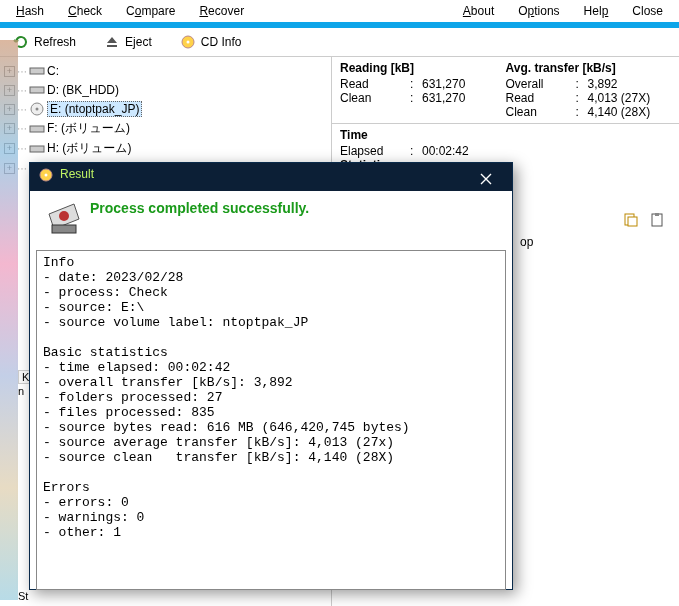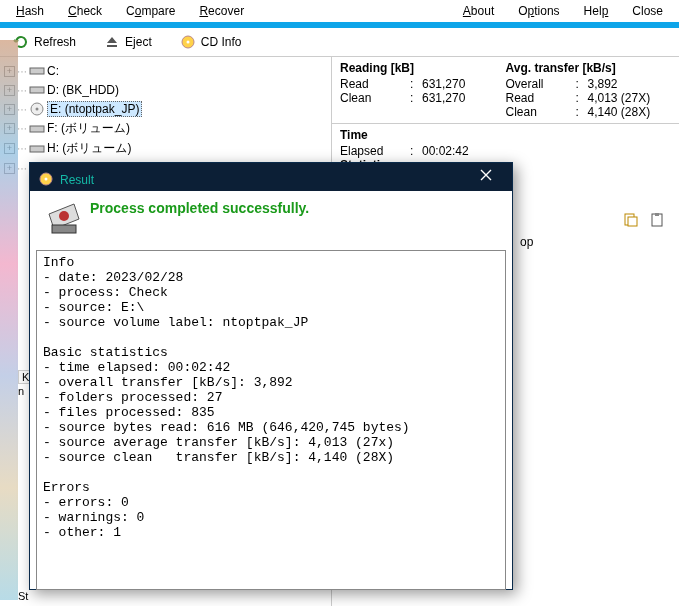--- a/index.html
+++ b/index.html
@@ -26,21 +26,21 @@
 .row .k { width: 70px; }
 .row .c { width: 12px; }
 .row .v { flex: 1; }
 .btmicons { display: flex; justify-content: flex-end; padding: 6px 14px; gap: 10px; }
 .op { position: absolute; left: 520px; top: 235px; font-size: 12px; }
 .letterK { position: absolute; left: 18px; top: 370px; border: 1px solid #ccc; padding: 0 3px; font-size: 11px; background: #f8f8f8; }
 .lettern { position: absolute; left: 18px; top: 385px; font-size: 11px; }
 .st { position: absolute; left: 18px; bottom: 4px; font-size: 11px; }
 
 .dialog { position: absolute; left: 29px; top: 162px; width: 484px; height: 428px; background: #fff; box-shadow: 4px 4px 14px rgba(0,0,0,0.4); border: 1px solid #0a2a4a; }
-.titlebar { background: #0c1f36; color: #14b8a6; display: flex; align-items: flex-end; padding: 4px 8px; height: 28px; }
+.titlebar { background: #0c1f36; color: #bef264; display: flex; align-items: flex-start; padding: 4px 8px; height: 28px; }
 .titlebar .t { flex: 1; margin-left: 6px; }
 .closeb { width: 36px; height: 24px; display: flex; align-items: center; justify-content: center; cursor: default; }
 .banner { display: flex; align-items: flex-start; gap: 6px; padding: 8px 14px; }
 .msg { color: #1a9a1a; font-weight: bold; font-size: 14px; line-height: 1.3; }
 .log { margin: 0 6px 6px 6px; border: 1px solid #888; height: 340px; padding: 4px 6px; font-family: "Courier New", monospace; font-size: 13px; white-space: pre; overflow: auto; position: relative; }
 
 .sidebar-deco { position: absolute; left: 0; top: 40px; width: 18px; height: 560px; background: linear-gradient(180deg, #c97 0%, #8bd 20%, #e9b 40%, #abd 60%, #dca 80%, #9cd 100%); opacity: 0.7; }
 </style>
 </head>
 <body>

